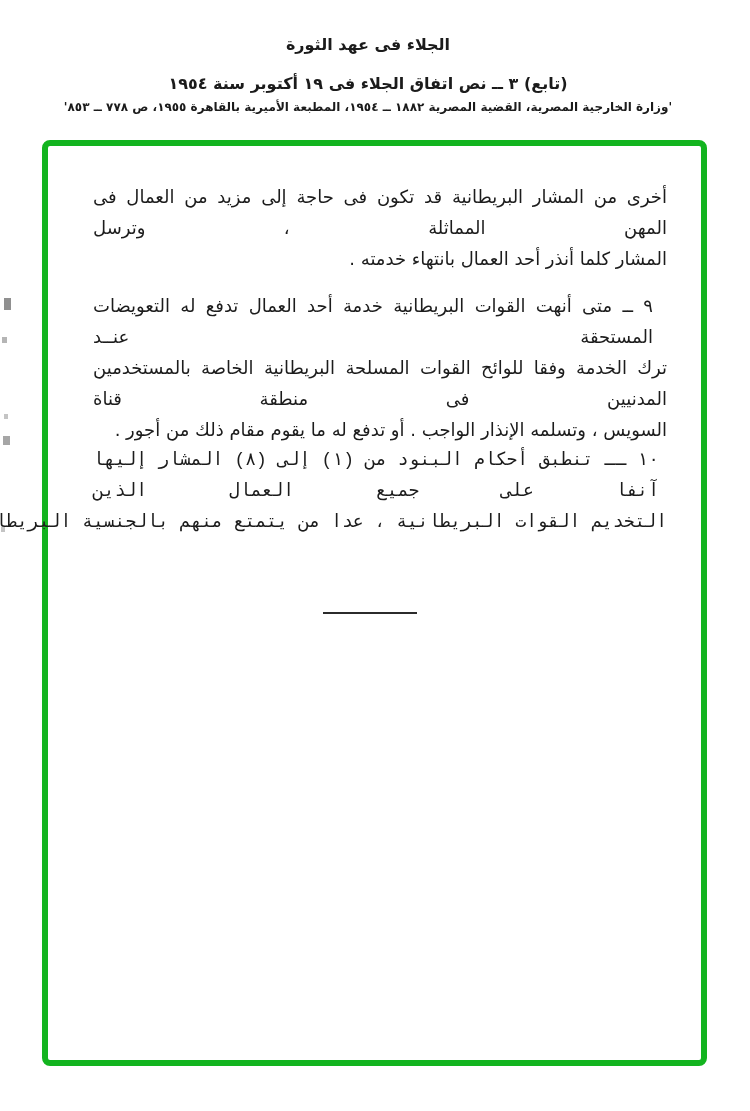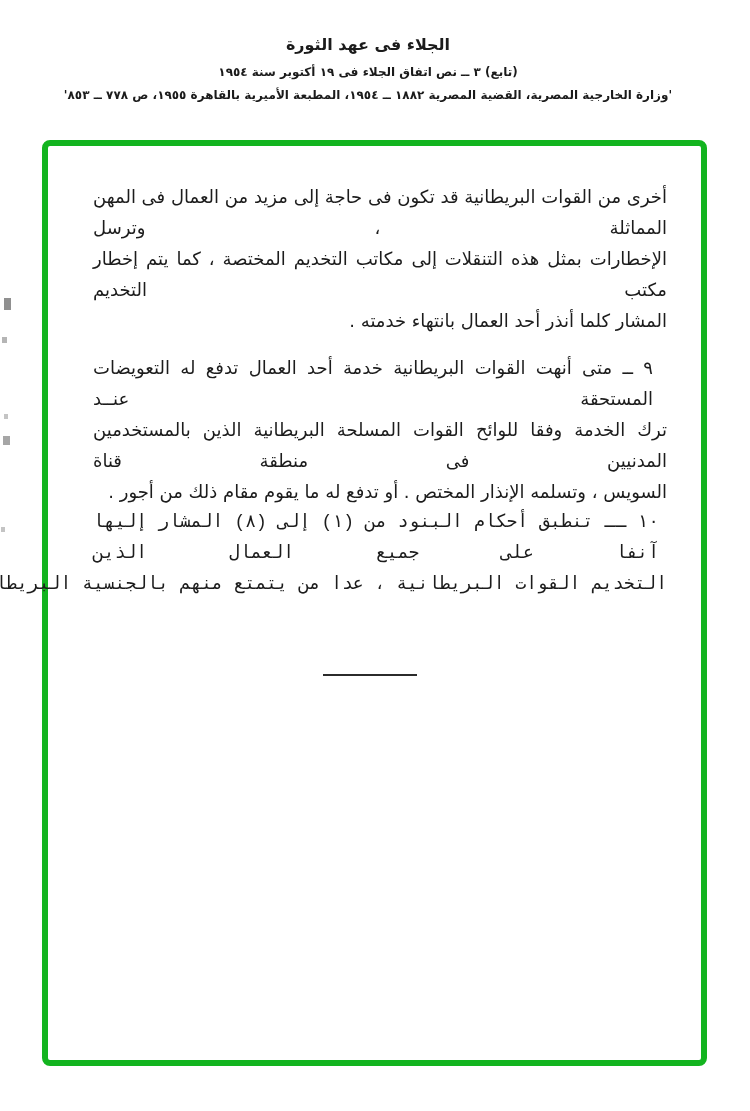--- a/index.html
+++ b/index.html
@@ -25,24 +25,24 @@
     text-align: center;
     direction: rtl;
     color: #1b1b1b;
   }
   .hdr-title {
     font-size: 16px;
     font-weight: 700;
     line-height: 22px;
   }
   .hdr-subtitle {
-    font-size: 12px;
+    font-size: 16px;
     font-weight: 700;
     line-height: 24px;
-    margin-top: 4px;
+    margin-top: 16px;
   }
   .hdr-source {
     font-size: 12px;
     font-weight: 700;
     line-height: 16px;
     margin-top: 3px;
     letter-spacing: 0;
   }
 
   
@@ -107,29 +107,28 @@
     <div class="hdr-title">الجلاء فى عهد الثورة</div>
     <div class="hdr-subtitle">(تابع) ٣ ــ نص اتفاق الجلاء فى ١٩ أكتوبر سنة ١٩٥٤</div>
     <div class="hdr-source">'وزارة الخارجية المصرية، القضية المصرية ١٨٨٢ ــ ١٩٥٤، المطبعة الأميرية بالقاهرة ١٩٥٥، ص ٧٧٨ ــ ٨٥٣'</div>
   </header>
 
   <div class="content-frame" style="border-color: rgb(19, 180, 31);"></div>
 
   <main class="text-block">
 
     <p class="para">
-      <span class="line justify">أخرى من القوات البريطانية قد تكون فى حاجة إلى مزيد من العمال فى المهن المماثلة ، وترسل</span>
-      <span class="line justify">الإخطارات بمثل هذه التنقلات إلى مكاتب التخديم المختصة ، كما يتم إخطار مكتب التخديم</span>
+      <span class="line justify">أخرى من المشار البريطانية قد تكون فى حاجة إلى مزيد من العمال فى المهن المماثلة ، وترسل</span>
       <span class="line">المشار كلما أنذر أحد العمال بانتهاء خدمته .</span>
     </p>
 
     <p class="para gap-lg">
       <span class="line justify first-indent">٩ ــ متى أنهت القوات البريطانية خدمة أحد العمال تدفع له التعويضات المستحقة عنــد</span>
-      <span class="line justify">ترك الخدمة وفقا للوائح القوات المسلحة البريطانية الذين بالمستخدمين المدنيين فى منطقة قناة</span>
-      <span class="line">السويس ، وتسلمه الإنذار المختص . أو تدفع له ما يقوم مقام ذلك من أجور .</span>
+      <span class="line justify">ترك الخدمة وفقا للوائح القوات المسلحة البريطانية الخاصة بالمستخدمين المدنيين فى منطقة قناة</span>
+      <span class="line">السويس ، وتسلمه الإنذار الواجب . أو تدفع له ما يقوم مقام ذلك من أجور .</span>
     </p>
 
     <p class="para gap-md">
       <span class="line justify first-indent-sm">١٠ ــ تنطبق أحكام البنود من (١) إلى (٨) المشار إليها آنفا على جميع العمال الذين</span>
       <span class="line">التخديم القوات البريطانية ، عدا من يتمتع منهم بالجنسية البريطانية .</span>
     </p>
 
     <div class="section-divider"></div>
 
   </main>

